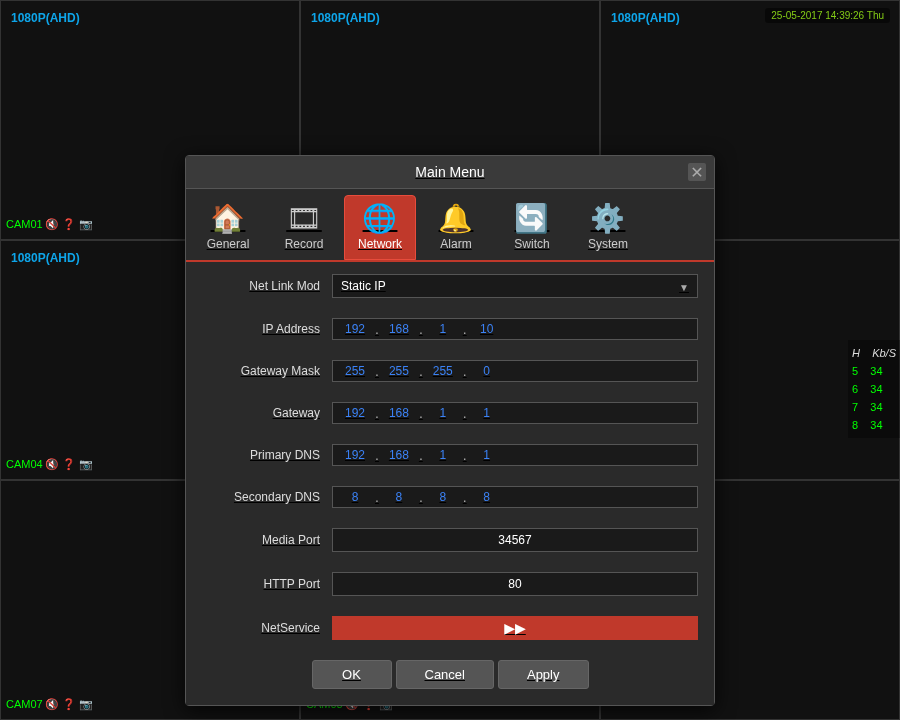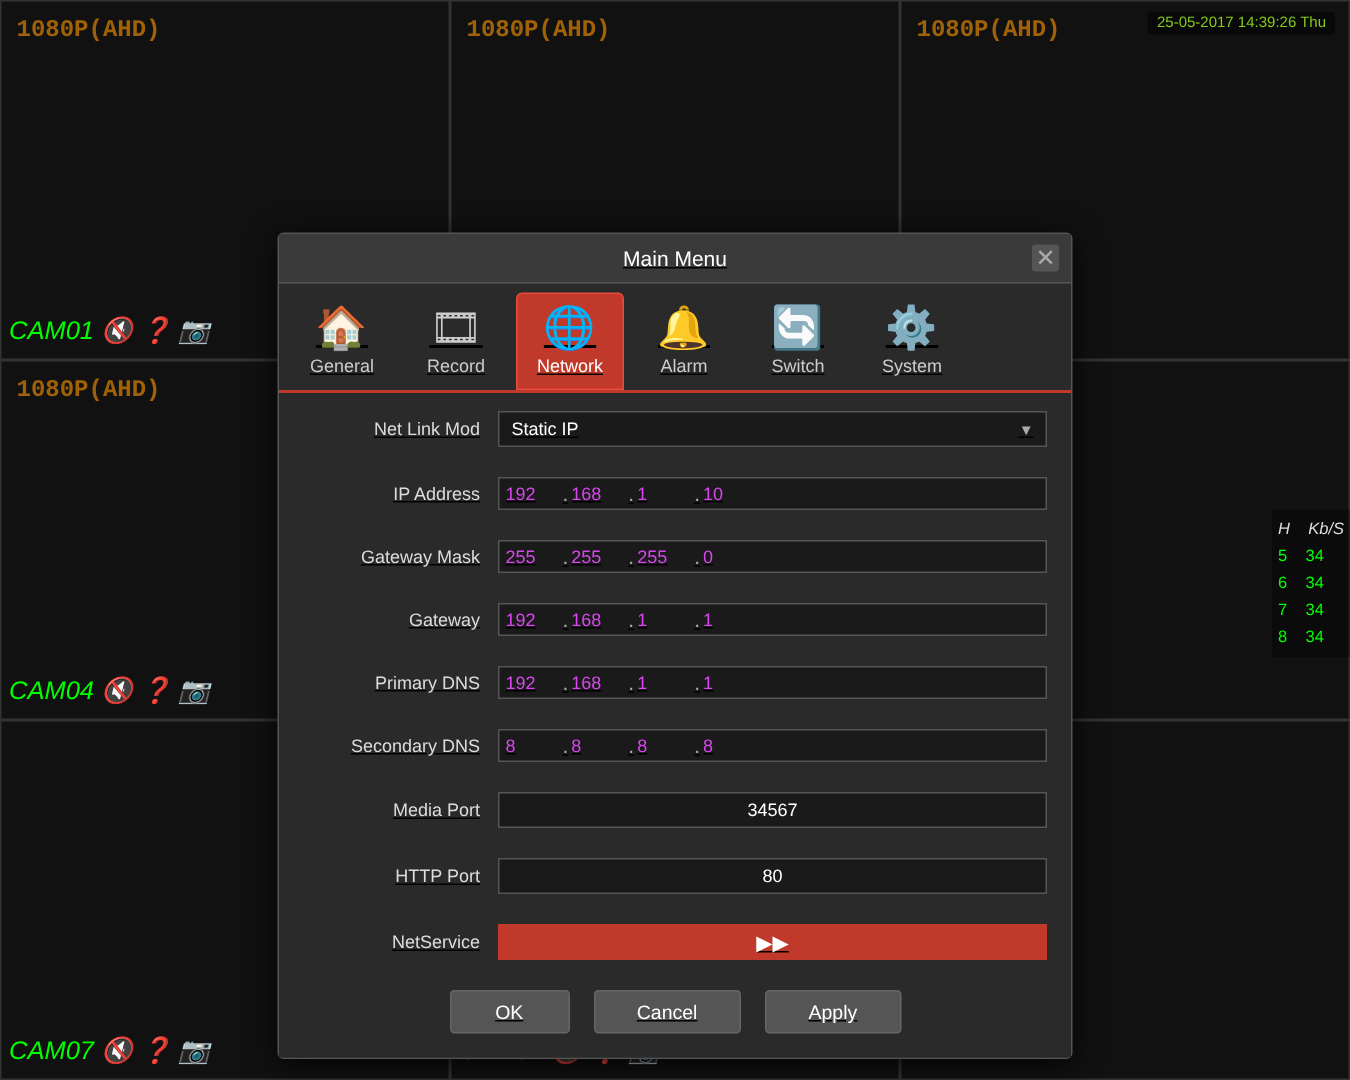--- a/index.html
+++ b/index.html
@@ -28,33 +28,31 @@
       position: relative;
       display: flex;
       align-items: center;
       justify-content: center;
     }
 
     .camera-label-top {
       position: absolute;
       top: 10px;
       left: 10px;
-      color: #a16207;
-      font-size: 16px;
+      color: #0ea5e9;
+      font-size: 12px;
       font-weight: bold;
-      font-family: Liberation Mono, monospace;
     }
 
     .camera-icons {
       position: absolute;
       bottom: 8px;
       left: 5px;
       color: #00ff00;
-      font-size: 17px;
-      font-style: italic;
+      font-size: 11px;
     }
 
     
     .timestamp {
       position: absolute;
       top: 8px;
       right: 10px;
       color: #84cc16;
       font-size: 10px;
       background: rgba(0,0,0,0.5);
@@ -198,23 +196,23 @@
       align-items: center;
       gap: 2px;
       background: #1a1a1a;
       border: 1px solid #555;
       padding: 2px 4px;
     }
 
     .ip-segment {
       background: transparent;
       border: none;
-      color: #d946ef;
-      font-size: 12px;
-      text-align: left;
+      color: #3b82f6;
+      font-size: 12px;
+      text-align: center;
       width: 36px;
       outline: none;
     }
 
     .ip-dot {
       color: #aaa;
       font-size: 14px;
     }
 
     
@@ -239,21 +237,21 @@
       justify-content: center;
       color: white;
       font-size: 14px;
       cursor: pointer;
     }
 
     
     .dialog-buttons {
       display: flex;
       justify-content: center;
-      gap: 16px;
+      gap: 4px;
       margin-top: 14px;
     }
 
     .btn {
       background: #555;
       color: white;
       border: 1px solid #666;
       padding: 6px 28px;
       font-size: 13px;
       cursor: pointer;

